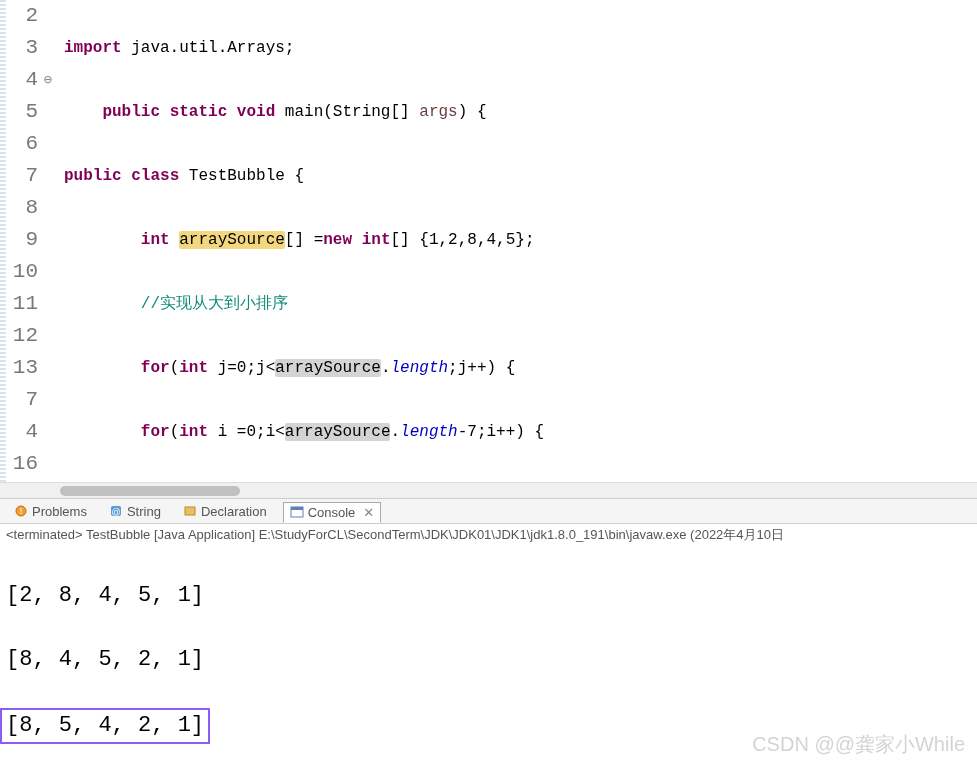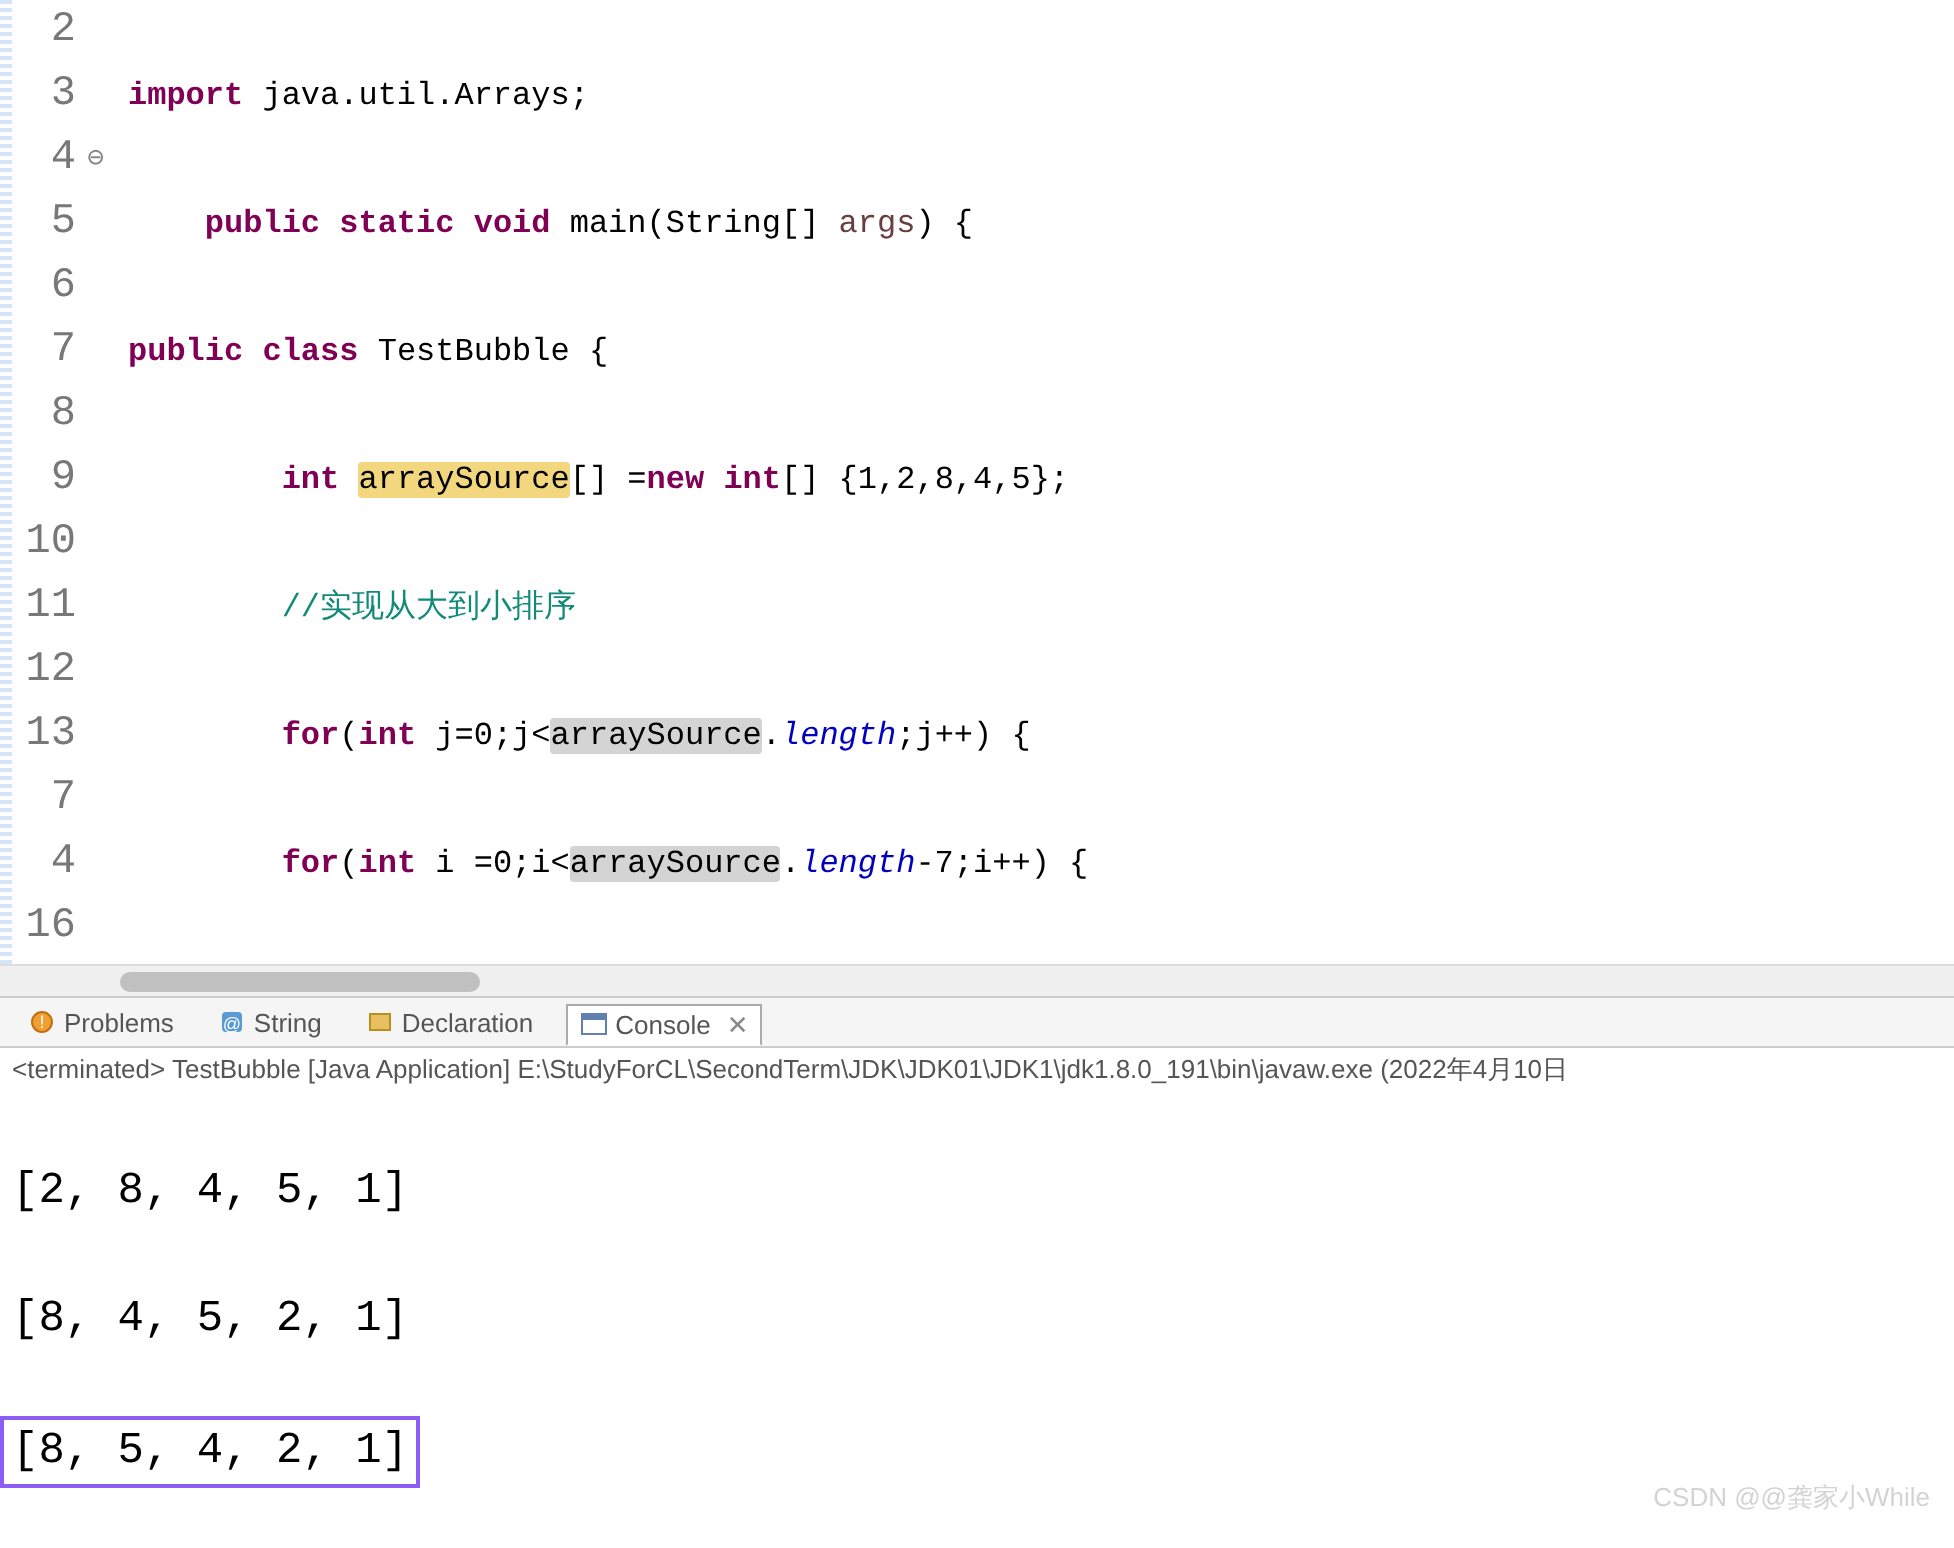--- a/index.html
+++ b/index.html
@@ -123,21 +123,21 @@
   border: 2px solid #8b5cf6;
   display: inline-block;
   padding: 0 4px;
   margin-left: -6px;
 }
 .watermark {
   position: absolute;
   right: 12px;
   bottom: 16px;
   font-family: "Segoe UI", sans-serif;
-  font-size: 13px;
+  font-size: 20px;
   color: #ccc;
   opacity: 0.85;
   margin-top: 48px;
 }
 .left-edge {
   position: absolute;
   left: 0; top: 0;
   width: 6px;
   height: 482px;
   background: repeating-linear-gradient(0deg, #b8d4f0 0, #b8d4f0 2px, #fff 2px, #fff 4px);

